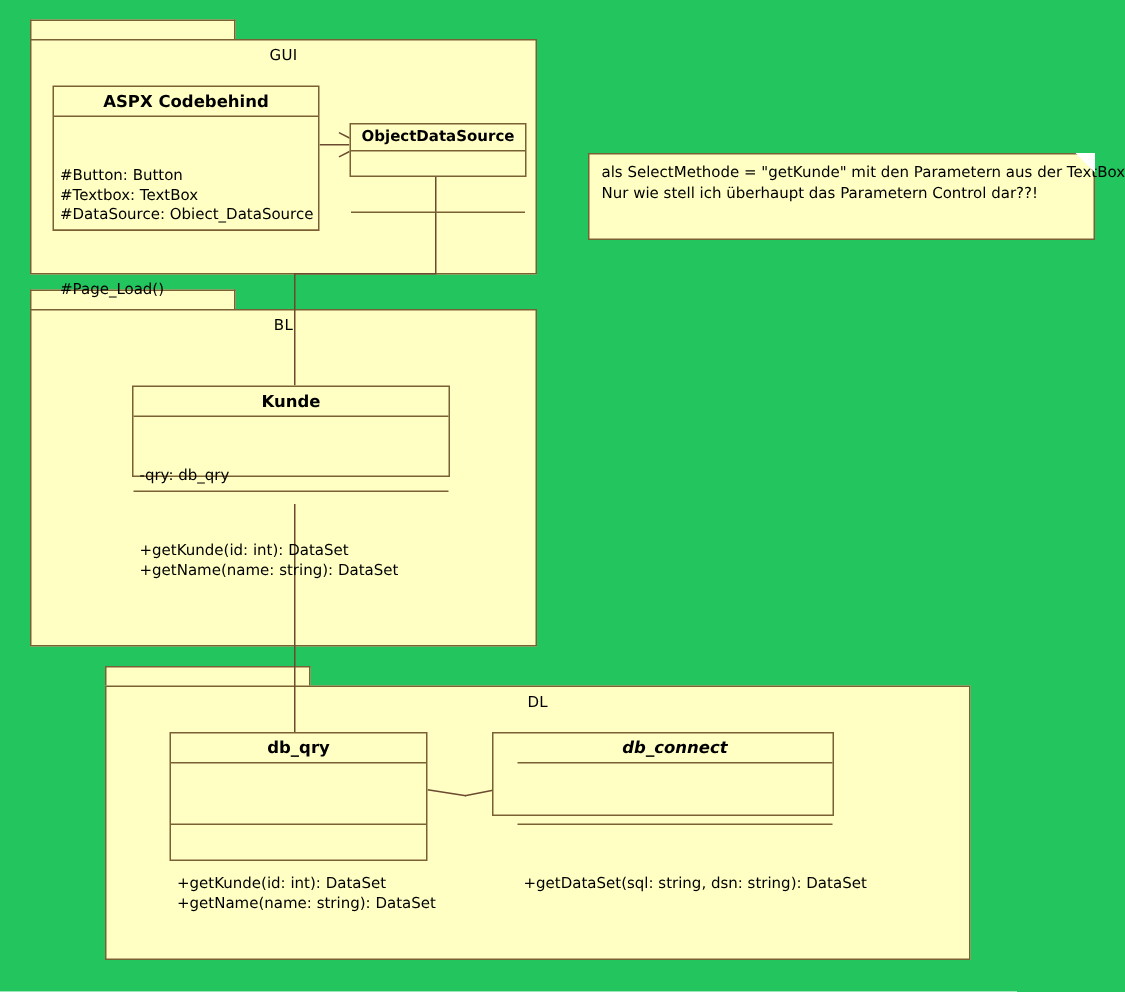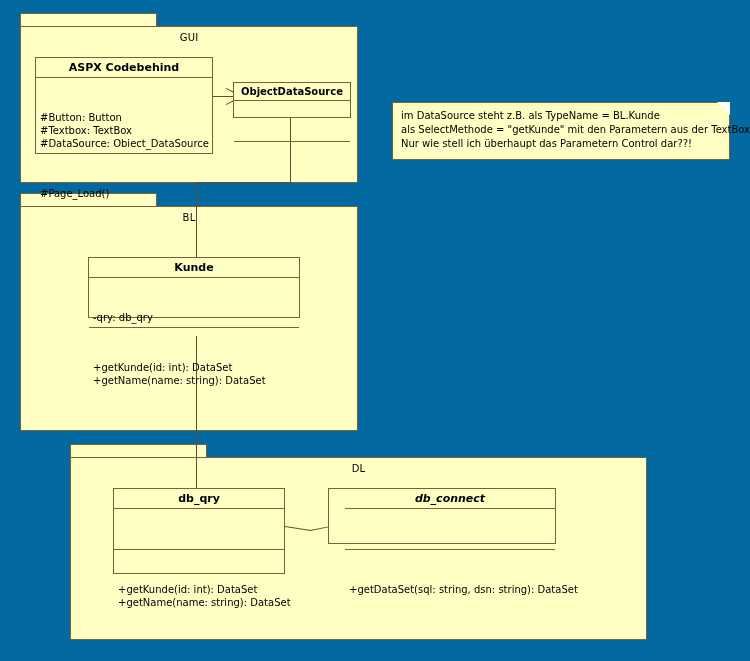--- a/index.html
+++ b/index.html
@@ -8,21 +8,21 @@
     background: #ffffff;
   }
   body {
     font-family: "DejaVu Sans", "Liberation Sans", sans-serif;
     -webkit-font-smoothing: antialiased;
   }
   #canvas {
     position: relative;
     width: 750px;
     height: 661px;
-    background: #0369a1;
+    background: #22c55e;
     overflow: hidden;
   }
 
   
   .package {
     position: absolute;
     box-sizing: border-box;
   }
   .pkg-tab {
     position: absolute;
@@ -176,21 +176,20 @@
     <div class="cls-title" style="font-size:10px; padding:2px;">ObjectDataSource</div>
     <div class="cls-compartment empty"></div>
     <div class="cls-compartment empty last"></div>
   </div>
 
   <div class="conn-h" style="left:213px; top:96px; width:20px;"></div>
   <div class="arrow-open" style="left:233px; top:96px;"></div>
 
   <div class="note" style="left:392px; top:102px; width:338px; height:58px;">
     <div class="note-fold-tri"></div>
-    <div class="note-line">im DataSource steht z.B. als TypeName = BL.Kunde</div>
     <div class="note-line">als SelectMethode = "getKunde" mit den Parametern aus der TextBox</div>
     <div class="note-line">Nur wie stell ich überhaupt das Parametern Control dar??!</div>
   </div>
 
   <div class="conn-v" style="left:290px; top:118px; width:1px; height:64px;"></div>
   <div class="conn-h" style="left:196px; top:182px; width:95px;"></div>
   <div class="conn-v" style="left:196px; top:182px; width:1px; height:75px;"></div>
 
   <div class="package" style="left:20px; top:193px; width:338px; height:238px;">
     <div class="pkg-tab" style="width:137px; top:0; height:14px;"></div>

